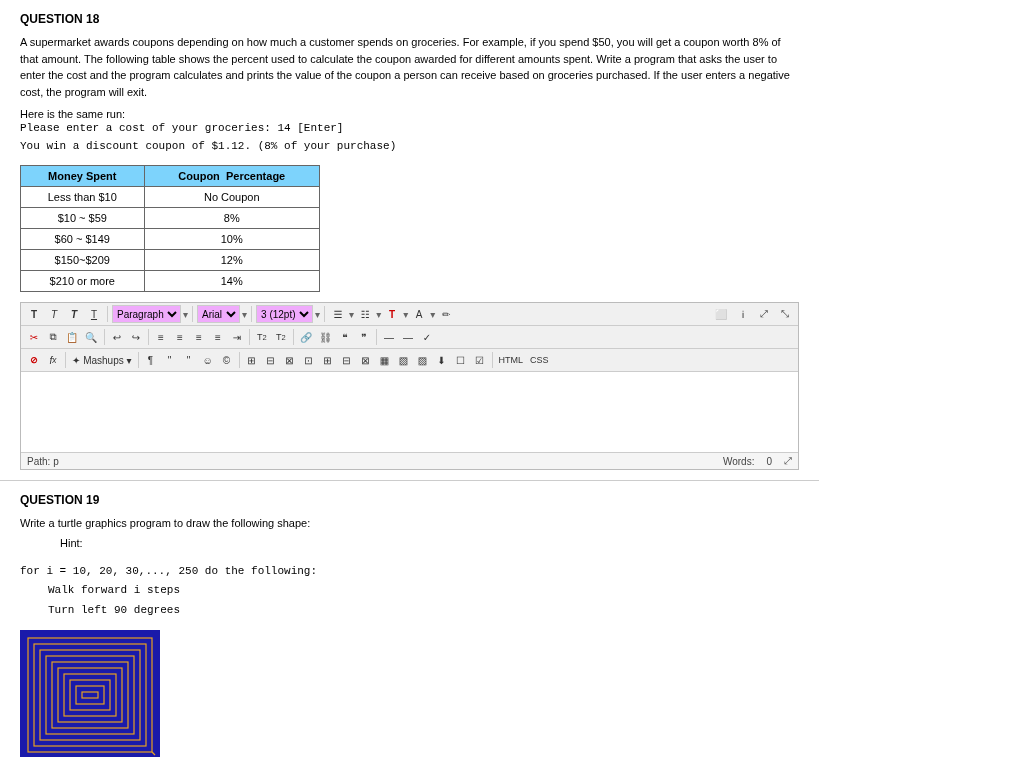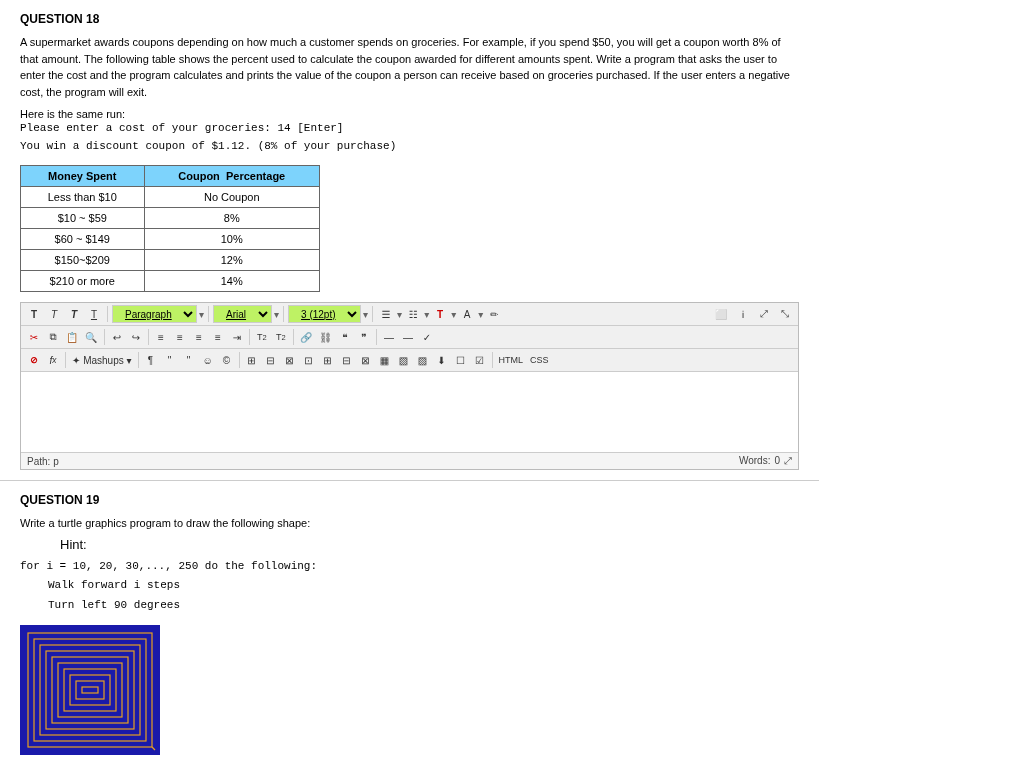--- a/index.html
+++ b/index.html
@@ -81,24 +81,23 @@
       border: 1px solid transparent;
       background: transparent;
       cursor: pointer;
       padding: 0 2px;
       color: #333;
     }
     .toolbar-select {
       height: 18px;
       font-size: 10px;
       border: 1px solid #ccc;
-      background: #bef264;
-      padding: 0 8px;
+      background: #f0abfc;
+      padding: 0 0;
       cursor: pointer;
-      text-decoration: underline;
     }
     .toolbar-separator {
       width: 1px;
       height: 16px;
       background: #ccc;
       margin: 0 2px;
     }
     .editor-content {
       min-height: 80px;
       background: #fff;
@@ -109,35 +108,35 @@
       justify-content: space-between;
       align-items: center;
       background: #f5f5f5;
       border-top: 1px solid #ccc;
       padding: 2px 6px;
       font-size: 10px;
       color: #444;
     }
     .editor-footer-right {
       display: flex;
-      align-items: flex-start;
-      gap: 4px;
+      align-items: center;
+      gap: 12px;
     }
     
     .q19-block {
       padding: 12px 20px 10px 20px;
     }
     .q19-text {
       font-size: 11px;
       line-height: 1.6;
       margin-bottom: 4px;
     }
     .q19-hint {
-      font-size: 13px;
-      margin-bottom: 6px;
+      font-size: 11px;
+      margin-bottom: 14px;
       padding-left: 40px;
     }
     .q19-code {
       font-family: Liberation Mono, monospace;
       font-size: 11px;
       line-height: 1.6;
       margin-bottom: 2px;
     }
     .q19-indented {
       margin-left: 28px;

